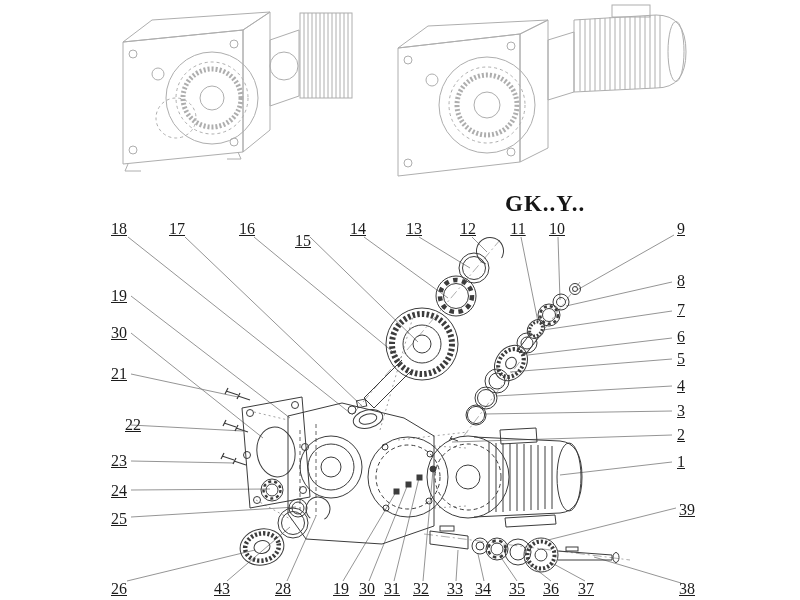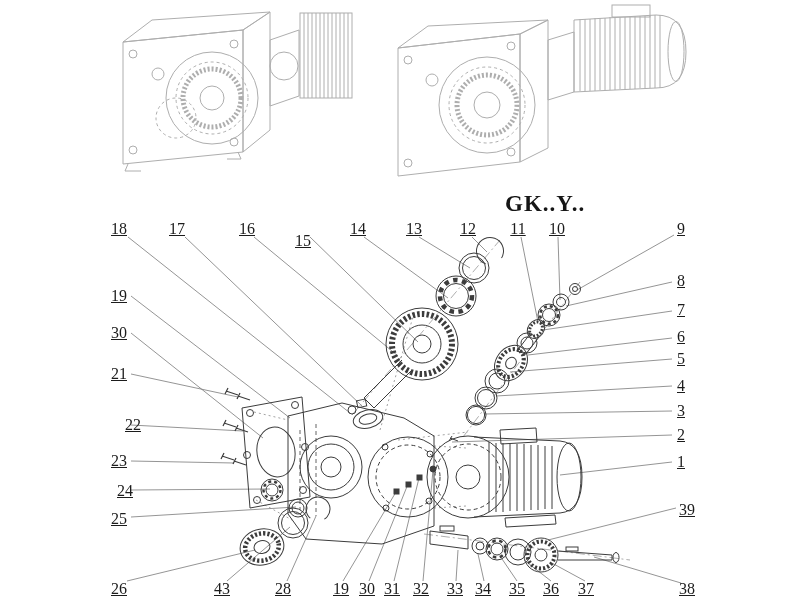--- a/index.html
+++ b/index.html
@@ -282,21 +282,21 @@
     <span class="co" style="left:681px;top:386px">4</span>
     <span class="co" style="left:681px;top:411px">3</span>
     <span class="co" style="left:681px;top:435px">2</span>
     <span class="co" style="left:681px;top:462px">1</span>
     <span class="co" style="left:687px;top:510px">39</span>
     <span class="co" style="left:119px;top:296px">19</span>
     <span class="co" style="left:119px;top:333px">30</span>
     <span class="co" style="left:119px;top:374px">21</span>
     <span class="co" style="left:133px;top:425px">22</span>
     <span class="co" style="left:119px;top:461px">23</span>
-    <span class="co" style="left:125px;top:491px">24</span>
+    <span class="co" style="left:119px;top:491px">24</span>
     <span class="co" style="left:119px;top:519px">25</span>
     <span class="co" style="left:119px;top:589px">26</span>
     <span class="co" style="left:222px;top:589px">43</span>
     <span class="co" style="left:283px;top:589px">28</span>
     <span class="co" style="left:341px;top:589px">19</span>
     <span class="co" style="left:367px;top:589px">30</span>
     <span class="co" style="left:392px;top:589px">31</span>
     <span class="co" style="left:421px;top:589px">32</span>
     <span class="co" style="left:455px;top:589px">33</span>
     <span class="co" style="left:483px;top:589px">34</span>

